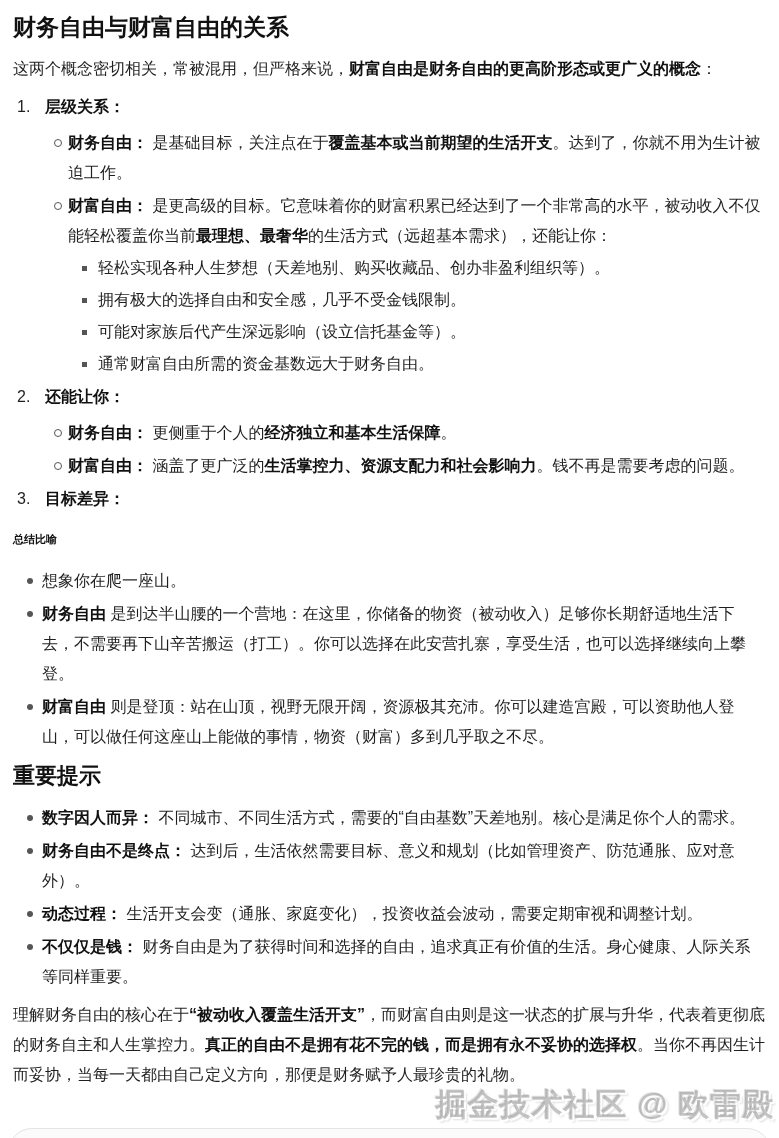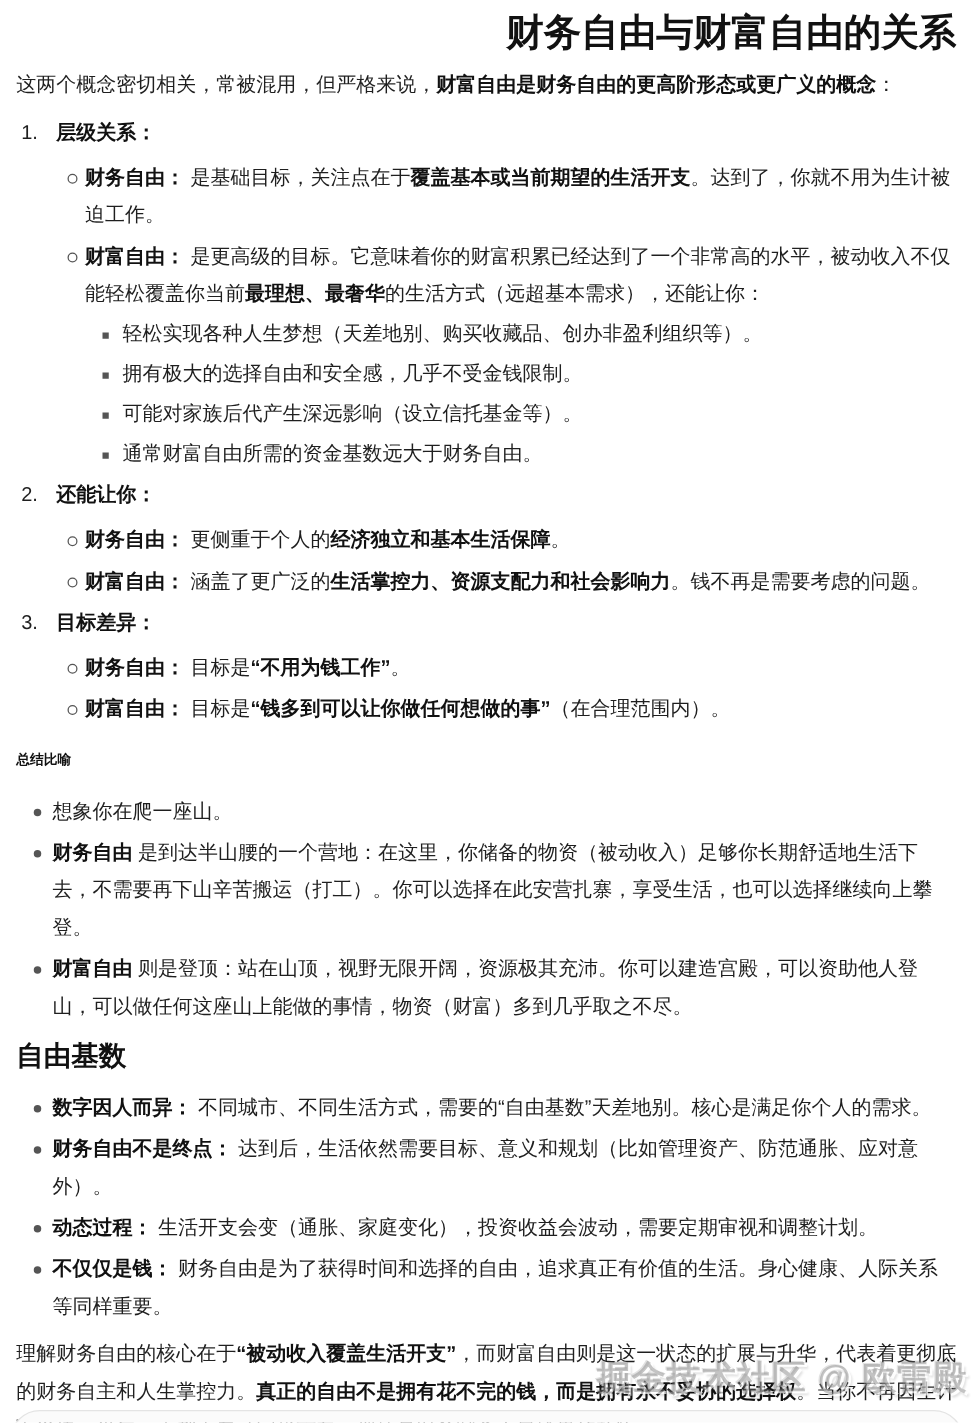--- a/index.html
+++ b/index.html
@@ -17,25 +17,24 @@
     padding: 0 14px 0 13px;
     font-size: 16px;
     line-height: 30px;
     overflow-wrap: anywhere;
     word-break: break-all;
   }
   strong { font-weight: bold; color: var(--bold, #111); }
 
   h1 {
     margin: 12px 0 0;
-    font-size: 30px;
+    font-size: 23px;
     line-height: 30px;
     font-weight: bold;
     color: var(--bold, #111);
-    text-align: right;
   }
   .intro { margin: 12px 0 0; }
 
   ol.relation { list-style: none; margin: 8px 0 0; padding: 0; }
   li { list-style: none; }
   .l1 { position: relative; padding-left: 20px; margin: 0 0 3px; }
   .l1 > .num { position: absolute; left: 4px; color: var(--text, #1f1f1f); }
   .l1 > strong { font-weight: bold; margin-left: 12px; }
 
   ul.ul2 { margin: 6px 0 0; padding: 0; }
@@ -80,21 +79,21 @@
     border-radius: 50%;
     background: var(--marker, #555);
   }
 
   .closing { margin: 8px 0 0; }
 
   .watermark {
     position: absolute;
     top: 1084px;
     right: 5px;
-    font-size: 27px;
+    font-size: 31px;
     font-weight: bold;
     letter-spacing: 1px;
     white-space: nowrap;
     color: var(--wm, rgba(125,125,125,0.62));
     opacity: 0.72;
     text-shadow: 2px 2px 0 rgba(255,255,255,0.95), 3px 3px 2px rgba(0,0,0,0.18), -1px -1px 0 rgba(90,90,90,0.25);
     pointer-events: none;
   }
 
   .input-box {
@@ -122,32 +121,29 @@
               <li class="li3"><span class="m-square"></span><span>轻松实现各种人生梦想（天差地别、购买收藏品、创办非盈利组织等）。</span></li>
               <li class="li3"><span class="m-square"></span><span>拥有极大的选择自由和安全感，几乎不受金钱限制。</span></li>
               <li class="li3"><span class="m-square"></span><span>可能对家族后代产生深远影响（设立信托基金等）。</span></li>
               <li class="li3"><span class="m-square"></span><span>通常财富自由所需的资金基数远大于财务自由。</span></li>
             </ul></li>
         </ul></li>
       <li class="l1"><span class="num">2.</span><strong>还能让你：</strong><ul class="ul2">
           <li class="li2"><span class="m-circle"></span><strong>财务自由：</strong><span> 更侧重于个人的</span><strong>经济独立和基本生活保障</strong><span>。</span></li>
           <li class="li2"><span class="m-circle"></span><strong>财富自由：</strong><span> 涵盖了更广泛的</span><strong>生活掌控力、资源支配力和社会影响力</strong><span>。钱不再是需要考虑的问题。</span></li>
         </ul></li>
-      <li class="l1"><span class="num">3.</span><strong>目标差异：</strong><ul class="ul2">
-          <li class="li2"><span class="m-circle"></span><strong>财务自由：</strong><span> 目标是</span><strong>“不用为钱工作”</strong><span>。</span></li>
-          <li class="li2"><span class="m-circle"></span><strong>财富自由：</strong><span> 目标是</span><strong>“钱多到可以让你做任何想做的事”</strong><span>（在合理范围内）。</span></li>
-        </ul></li>
+      <li class="l1"><span class="num">3.</span><strong>目标差异：</strong></li>
     </ol>
   <h3 class="sub-heading">总结比喻</h3>
   <ul class="ul1 summary">
       <li class="li1"><span class="m-dot"></span><span>想象你在爬一座山。</span></li>
       <li class="li1"><span class="m-dot"></span><strong>财务自由</strong><span> 是到达半山腰的一个营地：在这里，你储备的物资（被动收入）足够你长期舒适地生活下去，不需要再下山辛苦搬运（打工）。你可以选择在此安营扎寨，享受生活，也可以选择继续向上攀登。</span></li>
       <li class="li1"><span class="m-dot"></span><strong>财富自由</strong><span> 则是登顶：站在山顶，视野无限开阔，资源极其充沛。你可以建造宫殿，可以资助他人登山，可以做任何这座山上能做的事情，物资（财富）多到几乎取之不尽。</span></li>
     </ul>
-  <h2 class="big-heading">自由基数</h2>
+  <h2 class="big-heading">重要提示</h2>
   <ul class="ul1 notes">
       <li class="li1"><span class="m-dot"></span><strong>数字因人而异：</strong><span> 不同城市、不同生活方式，需要的“自由基数”天差地别。核心是满足你个人的需求。</span></li>
       <li class="li1"><span class="m-dot"></span><strong>财务自由不是终点：</strong><span> 达到后，生活依然需要目标、意义和规划（比如管理资产、防范通胀、应对意外）。</span></li>
       <li class="li1"><span class="m-dot"></span><strong>动态过程：</strong><span> 生活开支会变（通胀、家庭变化），投资收益会波动，需要定期审视和调整计划。</span></li>
       <li class="li1"><span class="m-dot"></span><strong>不仅仅是钱：</strong><span> 财务自由是为了获得时间和选择的自由，追求真正有价值的生活。身心健康、人际关系等同样重要。</span></li>
     </ul>
   <p class="closing"><span>理解财务自由的核心在于</span><strong>“被动收入覆盖生活开支”</strong><span>，而财富自由则是这一状态的扩展与升华，代表着更彻底的财务自主和人生掌控力。</span><strong>真正的自由不是拥有花不完的钱，而是拥有永不妥协的选择权</strong><span>。当你不再因生计而妥协，当每一天都由自己定义方向，那便是财务赋予人最珍贵的礼物。</span></p>
 </main>
 
 <div class="watermark">掘金技术社区 @ 欧雷殿</div>

